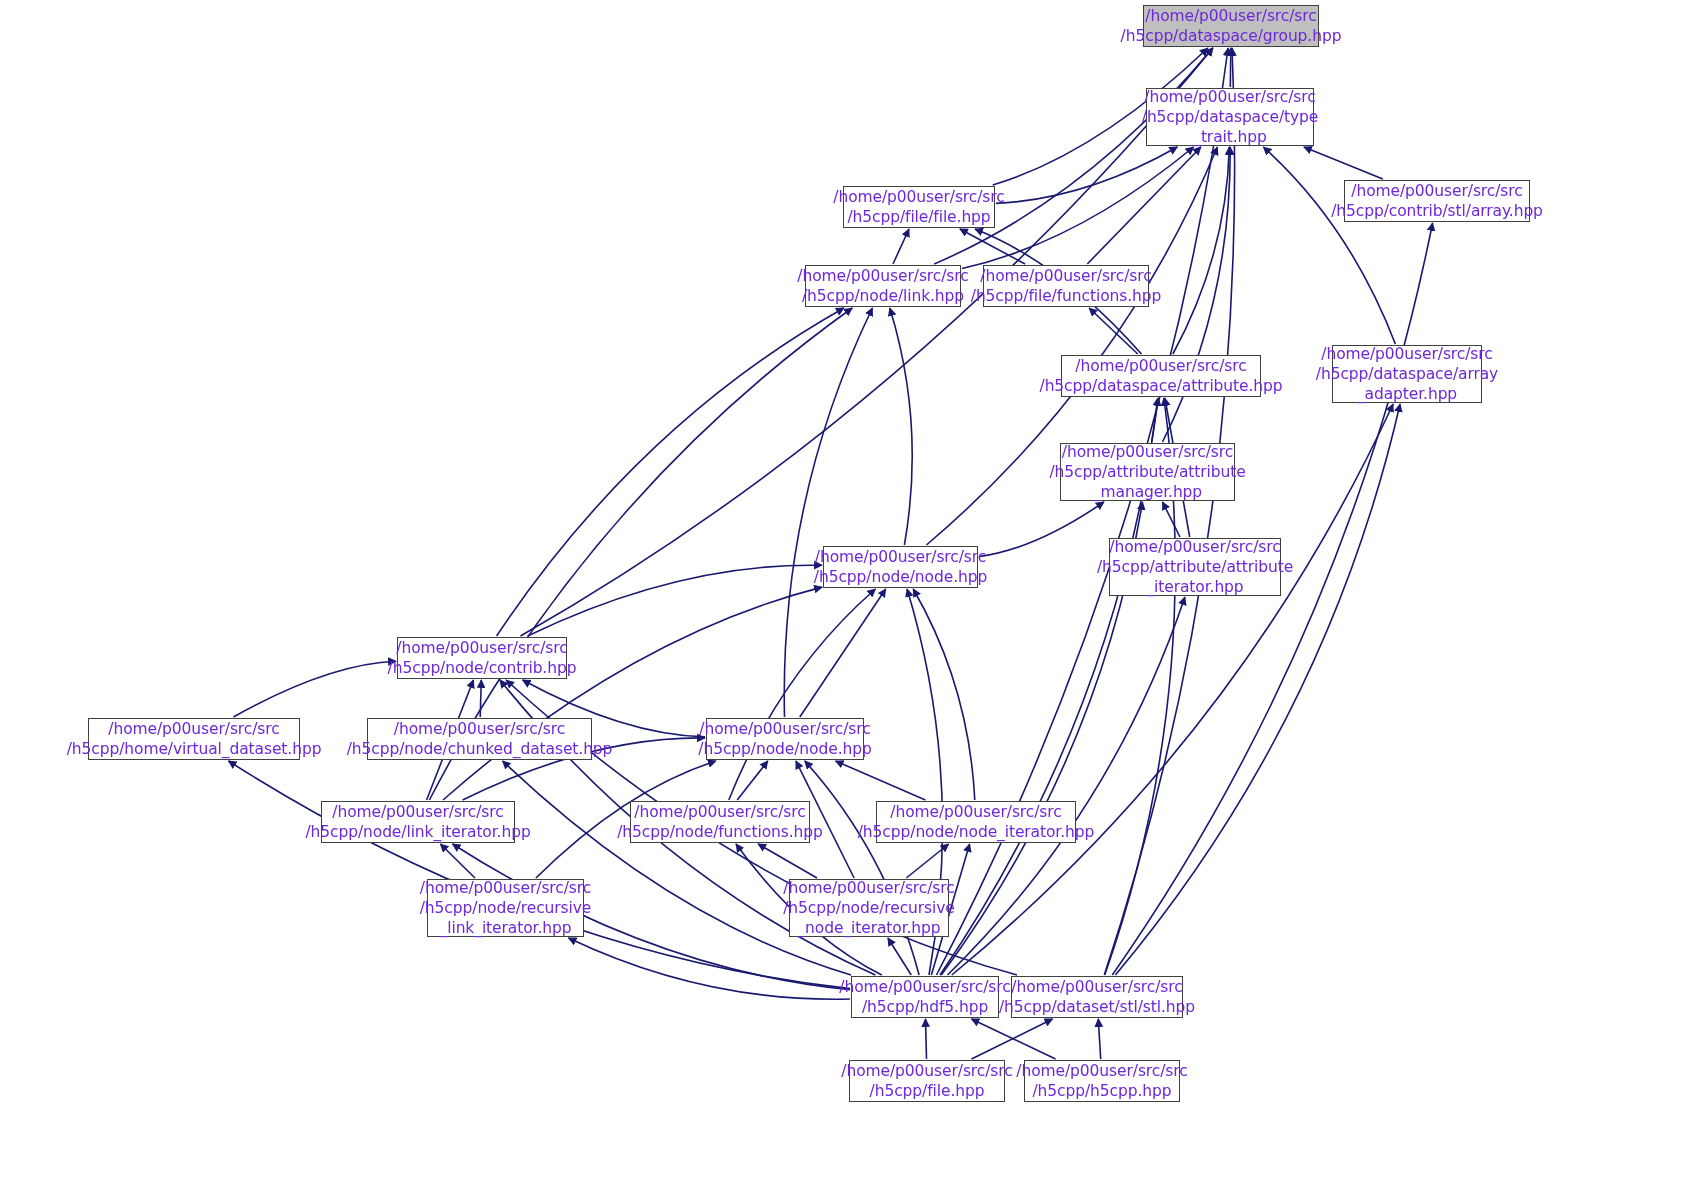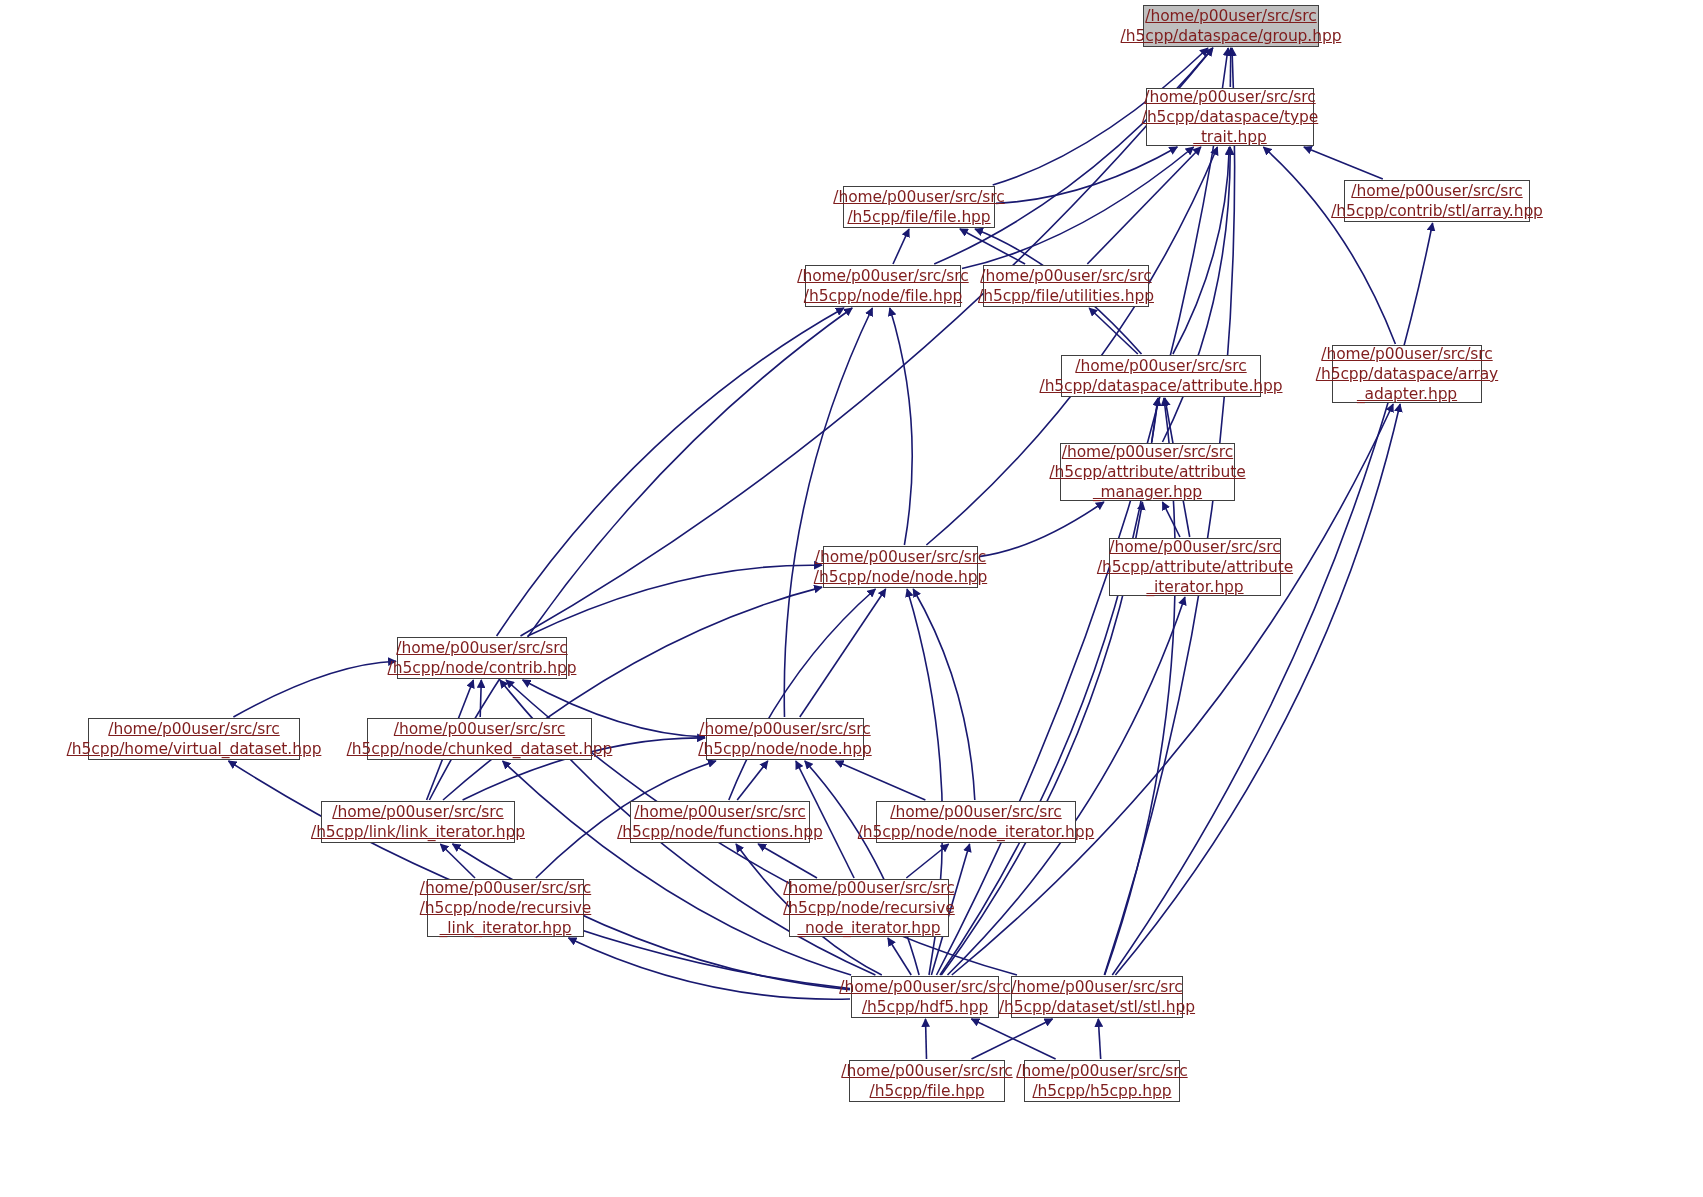--- a/index.html
+++ b/index.html
@@ -22,32 +22,31 @@
     top: 0;
     width: 1703px;
     height: 1197px;
     pointer-events: none;
   }
   .gnode {
     position: absolute;
     box-sizing: border-box;
     border: 1px solid #404040;
     background: #ffffff;
-    color: #7f1d1d;
+    color: #6d28d9;
     font-size: 15.5px;
     line-height: 1.30;
     text-align: center;
     display: flex;
     flex-direction: column;
     justify-content: center;
     align-items: center;
     white-space: pre;
     letter-spacing: -0.1px;
     z-index: 5;
-    text-decoration: underline;
   }
   .gnode.root {
     background: #bfbfbf;
     border-color: #404040;
   }
   .gnode .ln {
     display: block;
   }
 </style>
 </head>
@@ -128,32 +127,32 @@
         <path d="M 1115.4 975.0 Q 1326.8 722.7 1400.1 404.0" marker-end="url(#arrow)"></path>
         <path d="M 951.8 975.0 Q 1237.2 740.6 1393.1 404.0" marker-end="url(#arrow)"></path>
       </g>
   </svg>
 
   <div id="nodes-group">
       <div class="gnode root" style="left: 1143px; top: 5px; width: 176px; height: 42px;"><span class="ln">/home/p00user/src/src</span><span class="ln">/h5cpp/dataspace/group.hpp</span></div>
       <div class="gnode" style="left: 1146px; top: 88px; width: 168px; height: 58px;"><span class="ln">/home/p00user/src/src</span><span class="ln">/h5cpp/dataspace/type</span><span class="ln">_trait.hpp</span></div>
       <div class="gnode" style="left: 843px; top: 186px; width: 152px; height: 42px;"><span class="ln">/home/p00user/src/src</span><span class="ln">/h5cpp/file/file.hpp</span></div>
       <div class="gnode" style="left: 1344px; top: 180px; width: 186px; height: 42px;"><span class="ln">/home/p00user/src/src</span><span class="ln">/h5cpp/contrib/stl/array.hpp</span></div>
-      <div class="gnode" style="left: 805px; top: 265px; width: 156px; height: 42px;"><span class="ln">/home/p00user/src/src</span><span class="ln">/h5cpp/node/file.hpp</span></div>
-      <div class="gnode" style="left: 983px; top: 265px; width: 166px; height: 42px;"><span class="ln">/home/p00user/src/src</span><span class="ln">/h5cpp/file/utilities.hpp</span></div>
+      <div class="gnode" style="left: 805px; top: 265px; width: 156px; height: 42px;"><span class="ln">/home/p00user/src/src</span><span class="ln">/h5cpp/node/link.hpp</span></div>
+      <div class="gnode" style="left: 983px; top: 265px; width: 166px; height: 42px;"><span class="ln">/home/p00user/src/src</span><span class="ln">/h5cpp/file/functions.hpp</span></div>
       <div class="gnode" style="left: 1061px; top: 355px; width: 200px; height: 42px;"><span class="ln">/home/p00user/src/src</span><span class="ln">/h5cpp/dataspace/attribute.hpp</span></div>
       <div class="gnode" style="left: 1332px; top: 345px; width: 150px; height: 58px;"><span class="ln">/home/p00user/src/src</span><span class="ln">/h5cpp/dataspace/array</span><span class="ln">_adapter.hpp</span></div>
       <div class="gnode" style="left: 1060px; top: 443px; width: 175px; height: 58px;"><span class="ln">/home/p00user/src/src</span><span class="ln">/h5cpp/attribute/attribute</span><span class="ln">_manager.hpp</span></div>
       <div class="gnode" style="left: 1109px; top: 538px; width: 172px; height: 58px;"><span class="ln">/home/p00user/src/src</span><span class="ln">/h5cpp/attribute/attribute</span><span class="ln">_iterator.hpp</span></div>
       <div class="gnode" style="left: 823px; top: 546px; width: 155px; height: 42px;"><span class="ln">/home/p00user/src/src</span><span class="ln">/h5cpp/node/node.hpp</span></div>
       <div class="gnode" style="left: 397px; top: 637px; width: 170px; height: 42px;"><span class="ln">/home/p00user/src/src</span><span class="ln">/h5cpp/node/contrib.hpp</span></div>
       <div class="gnode" style="left: 88px; top: 718px; width: 212px; height: 42px;"><span class="ln">/home/p00user/src/src</span><span class="ln">/h5cpp/home/virtual_dataset.hpp</span></div>
       <div class="gnode" style="left: 367px; top: 718px; width: 225px; height: 42px;"><span class="ln">/home/p00user/src/src</span><span class="ln">/h5cpp/node/chunked_dataset.hpp</span></div>
       <div class="gnode" style="left: 706px; top: 718px; width: 158px; height: 42px;"><span class="ln">/home/p00user/src/src</span><span class="ln">/h5cpp/node/node.hpp</span></div>
-      <div class="gnode" style="left: 321px; top: 801px; width: 194px; height: 42px;"><span class="ln">/home/p00user/src/src</span><span class="ln">/h5cpp/link/link_iterator.hpp</span></div>
+      <div class="gnode" style="left: 321px; top: 801px; width: 194px; height: 42px;"><span class="ln">/home/p00user/src/src</span><span class="ln">/h5cpp/node/link_iterator.hpp</span></div>
       <div class="gnode" style="left: 630px; top: 801px; width: 180px; height: 42px;"><span class="ln">/home/p00user/src/src</span><span class="ln">/h5cpp/node/functions.hpp</span></div>
       <div class="gnode" style="left: 876px; top: 801px; width: 200px; height: 42px;"><span class="ln">/home/p00user/src/src</span><span class="ln">/h5cpp/node/node_iterator.hpp</span></div>
       <div class="gnode" style="left: 427px; top: 879px; width: 157px; height: 58px;"><span class="ln">/home/p00user/src/src</span><span class="ln">/h5cpp/node/recursive</span><span class="ln">_link_iterator.hpp</span></div>
       <div class="gnode" style="left: 789px; top: 879px; width: 160px; height: 58px;"><span class="ln">/home/p00user/src/src</span><span class="ln">/h5cpp/node/recursive</span><span class="ln">_node_iterator.hpp</span></div>
       <div class="gnode" style="left: 851px; top: 976px; width: 148px; height: 42px;"><span class="ln">/home/p00user/src/src</span><span class="ln">/h5cpp/hdf5.hpp</span></div>
       <div class="gnode" style="left: 1011px; top: 976px; width: 172px; height: 42px;"><span class="ln">/home/p00user/src/src</span><span class="ln">/h5cpp/dataset/stl/stl.hpp</span></div>
       <div class="gnode" style="left: 849px; top: 1060px; width: 156px; height: 42px;"><span class="ln">/home/p00user/src/src</span><span class="ln">/h5cpp/file.hpp</span></div>
       <div class="gnode" style="left: 1024px; top: 1060px; width: 156px; height: 42px;"><span class="ln">/home/p00user/src/src</span><span class="ln">/h5cpp/h5cpp.hpp</span></div>
     </div>
 

